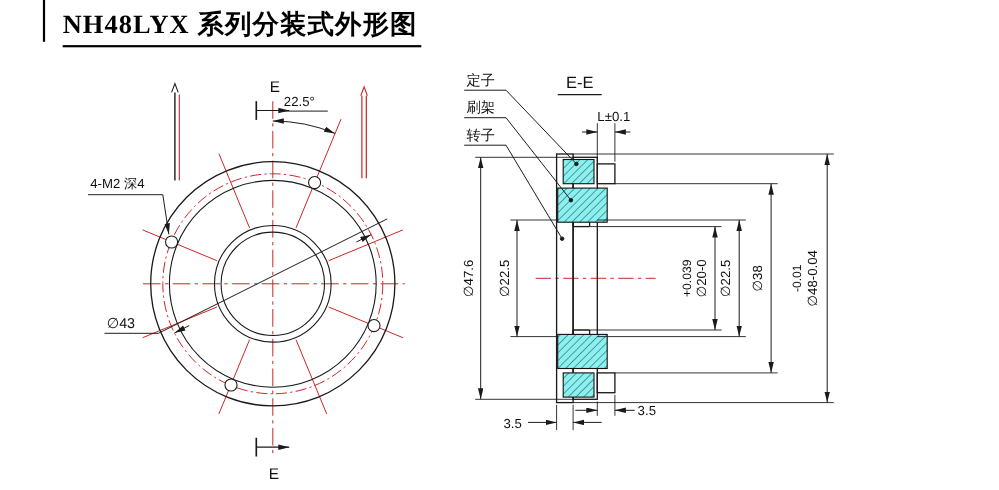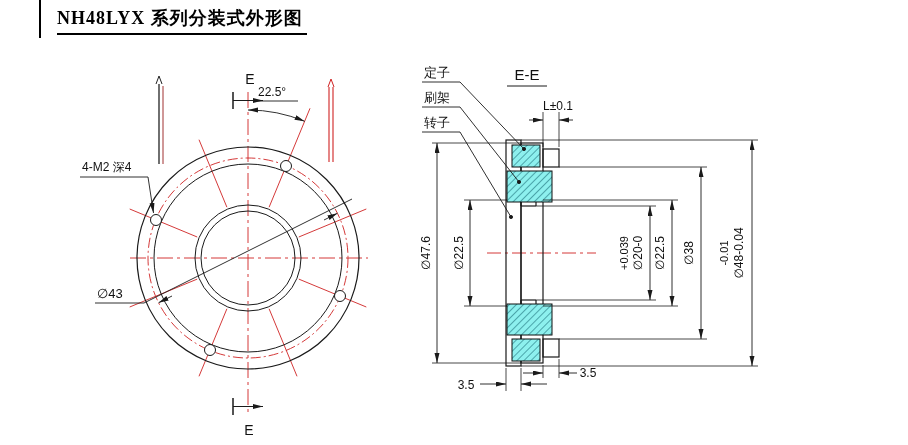--- a/index.html
+++ b/index.html
@@ -1,19 +1,19 @@
 <!DOCTYPE html>
 <html><head>
 <meta charset="utf-8">
 <style>
   html,body{margin:0;padding:0;background:#ffffff;}
   #page{position:relative;width:908px;height:445px;background:#ffffff;overflow:hidden;
         font-family:"Liberation Sans", sans-serif;}
   #page-title{position:absolute;left:57px;top:6px;font-family:"Liberation Serif", serif;
-        font-size:18px;font-weight:bold;color:#000;border-bottom:2px solid #000;
+        font-size:24px;font-weight:bold;color:#000;border-bottom:2px solid #000;
         padding:0 4px 3px 0;letter-spacing:1px;}
   #frame-line{position:absolute;left:39px;top:0;width:2px;height:38px;background:#000;}
   svg{position:absolute;left:0;top:0;}
   text{fill:#111;}
 </style>
 </head>
 <body>
 
 <div id="page">
   <div id="frame-line"></div>

